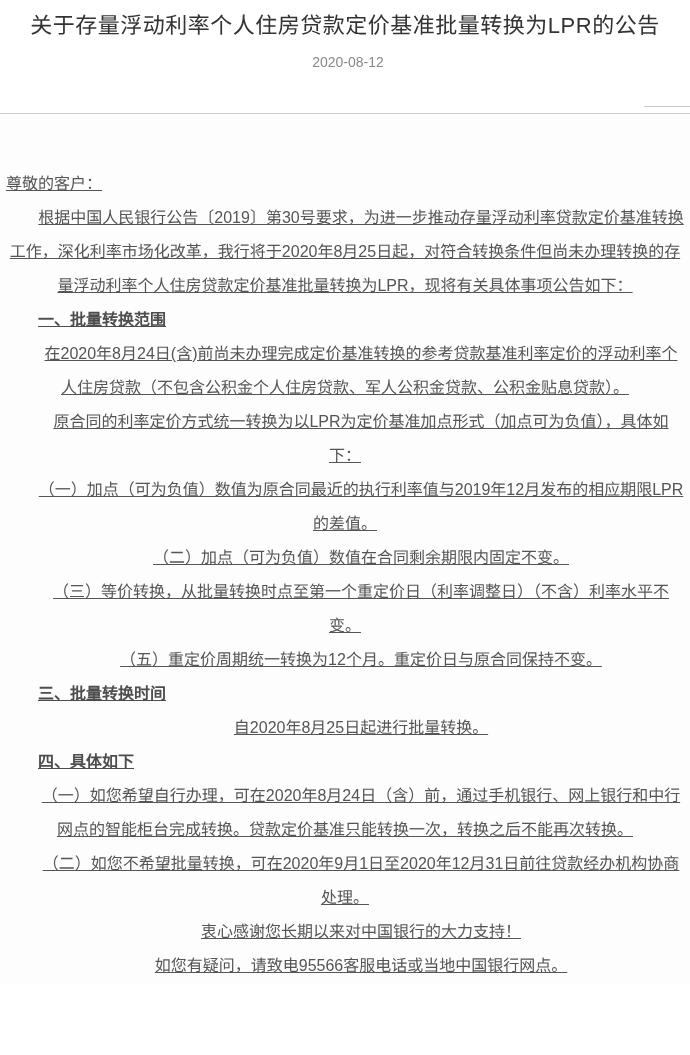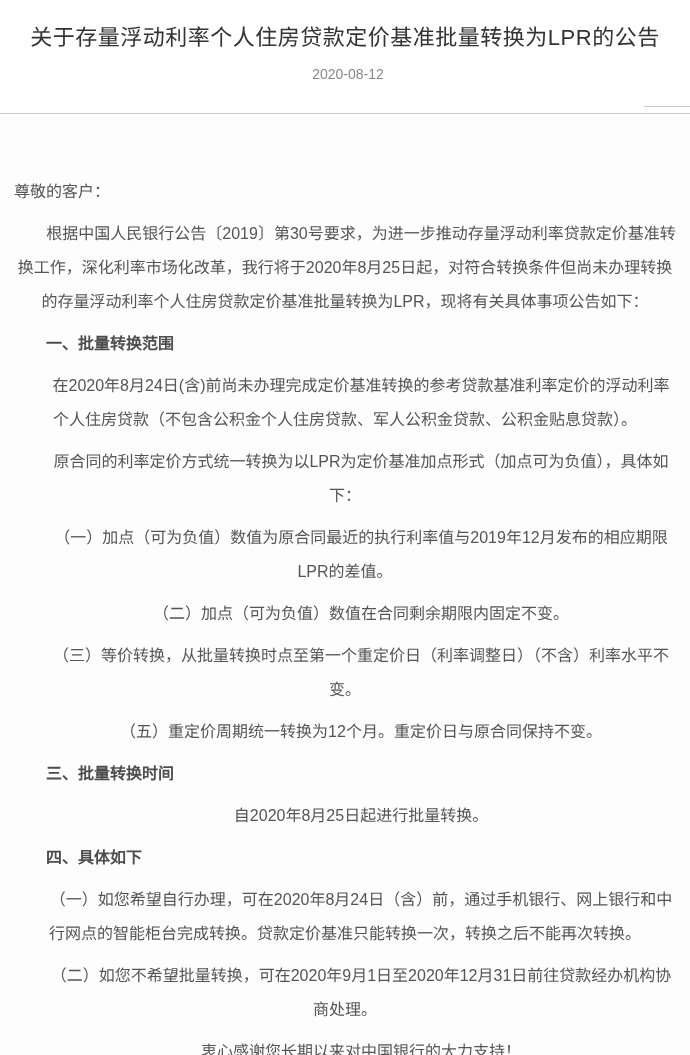--- a/index.html
+++ b/index.html
@@ -11,21 +11,21 @@
     color: #555555;
     overflow: hidden;
     position: relative;
   }
   
   .doc-header {
     text-align: center;
     padding-top: 11px;
   }
   .doc-title {
-    margin: 12px;
+    margin: 0;
     font-size: 22px;
     font-weight: 500;
     color: #333333;
     letter-spacing: 0.5px;
     line-height: 30px;
   }
   .doc-pubdate {
     margin-top: 13px;
     font-size: 14px;
     color: #888888;
@@ -58,21 +58,21 @@
     width: 690px;
     padding: 0;
     background: #fdfdfd;
   }
   .content-inner {
     padding: 53px 6px 0 6px;
     font-size: 16px;
     line-height: 34px;
     color: #555555;
   }
-  .content-inner p { margin: 8px; }
+  .content-inner p { margin: 0; text-decoration: underline; }
   p.indent { text-indent: 2em; text-align: center; }
   p.heading { text-indent: 2em; font-weight: bold; color: #4d4d4d; }
 </style>
 </head>
 <body>
 
 <div class="doc-header">
   <h1 class="doc-title">关于存量浮动利率个人住房贷款定价基准批量转换为LPR的公告</h1>
   <div class="doc-pubdate">2020-08-12</div>
 </div>

